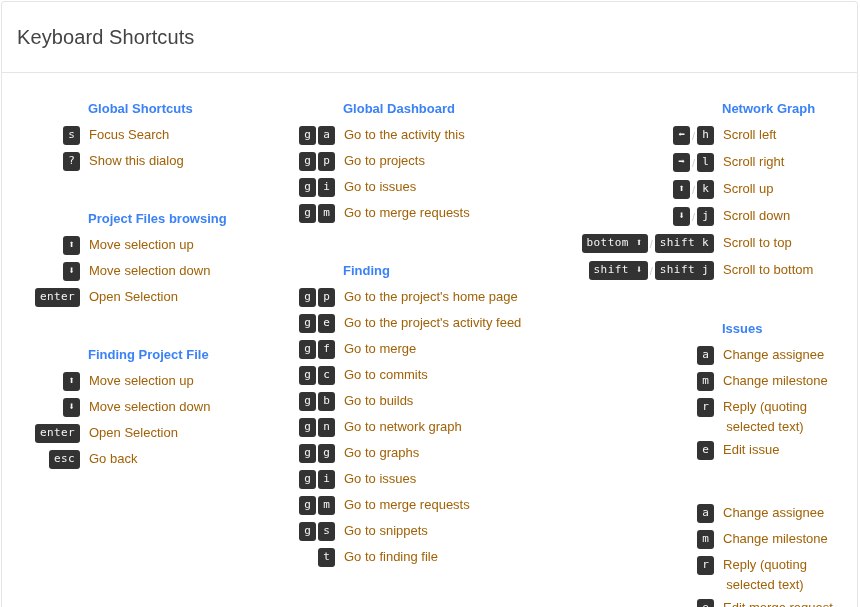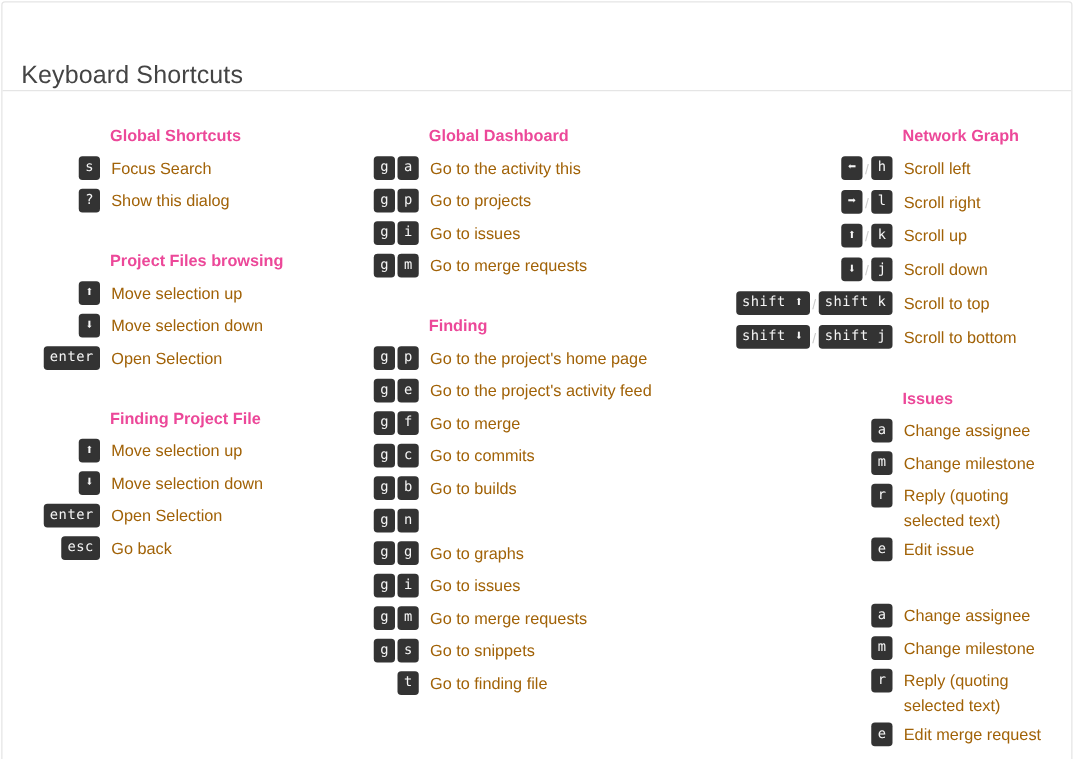--- a/index.html
+++ b/index.html
@@ -23,21 +23,21 @@
     border: 1px solid #e5e5e5;
     border-radius: 3px;
     background: #fff;
     box-sizing: border-box;
   }
 
   .panel-header {
     height: 71px;
     border-bottom: 1px solid #e5e5e5;
     display: flex;
-    align-items: flex-end;
+    align-items: center;
     padding-left: 15px;
     box-sizing: border-box;
   }
   .panel-title {
     font-size: 20px;
     font-weight: 400;
     color: #444444;
     letter-spacing: 0.1px;
   }
 
@@ -48,26 +48,26 @@
   }
 
   .col {
     box-sizing: border-box;
   }
   .col-1 { width: 285px; padding-right: 10px; }
   .col-2 { width: 285px; padding-right: 10px; }
   .col-3 { width: 285px; padding-right: 10px; }
 
   .group { }
-  .group + .group { margin-top: 27px; }
+  .group + .group { margin-top: 37px; }
 
   .group-heading {
     font-size: 13px;
     font-weight: bold;
-    color: #ec4899;
+    color: #3b82f6;
     margin: 0 0 5px 0;
     padding-left: 86px;
     line-height: 16px;
   }
   .col-2 .group-heading { padding-left: 56px; }
   .col-3 .group-heading { padding-left: 150px; }
 
   .shortcut-row {
     display: flex;
     align-items: flex-start;
@@ -89,20 +89,21 @@
   .desc {
     font-size: 13px;
     color: #a16207;
     line-height: 26px;
     flex: 1 1 auto;
   }
   .desc.wrap {
     line-height: 20px;
     padding-top: 3px;
     max-width: 84px;
+    text-align: center;
   }
 
   kbd {
     display: inline-block;
     background: #333333;
     color: #f5f5f5;
     border-radius: 3px;
     font-family: "DejaVu Sans Mono", "Liberation Mono", monospace;
     font-size: 11px;
     line-height: 16px;
@@ -218,20 +219,21 @@
           <div class="shortcut-row">
             <div class="keys"><kbd>g</kbd><kbd>c</kbd></div>
             <div class="desc">Go to commits</div>
           </div>
           <div class="shortcut-row">
             <div class="keys"><kbd>g</kbd><kbd>b</kbd></div>
             <div class="desc">Go to builds</div>
           </div>
           <div class="shortcut-row">
             <div class="keys"><kbd>g</kbd><kbd>n</kbd></div>
+            <div class="desc">Go to network graph</div>
           </div>
           <div class="shortcut-row">
             <div class="keys"><kbd>g</kbd><kbd>g</kbd></div>
             <div class="desc">Go to graphs</div>
           </div>
           <div class="shortcut-row">
             <div class="keys"><kbd>g</kbd><kbd>i</kbd></div>
             <div class="desc">Go to issues</div>
           </div>
           <div class="shortcut-row">
@@ -261,21 +263,21 @@
           </div>
           <div class="shortcut-row">
             <div class="keys"><kbd>⬆</kbd><span class="sep">/</span><kbd>k</kbd></div>
             <div class="desc">Scroll up</div>
           </div>
           <div class="shortcut-row">
             <div class="keys"><kbd>⬇</kbd><span class="sep">/</span><kbd>j</kbd></div>
             <div class="desc">Scroll down</div>
           </div>
           <div class="shortcut-row">
-            <div class="keys"><kbd class="wide">shift ⬆</kbd><span class="sep">/</span><kbd class="wide">shift k</kbd></div>
+            <div class="keys"><kbd class="wide">bottom ⬆</kbd><span class="sep">/</span><kbd class="wide">shift k</kbd></div>
             <div class="desc">Scroll to top</div>
           </div>
           <div class="shortcut-row">
             <div class="keys"><kbd class="wide">shift ⬇</kbd><span class="sep">/</span><kbd class="wide">shift j</kbd></div>
             <div class="desc">Scroll to bottom</div>
           </div>
         </div>
         <div class="group">
           <div class="group-heading">Issues</div>
           <div class="shortcut-row">

